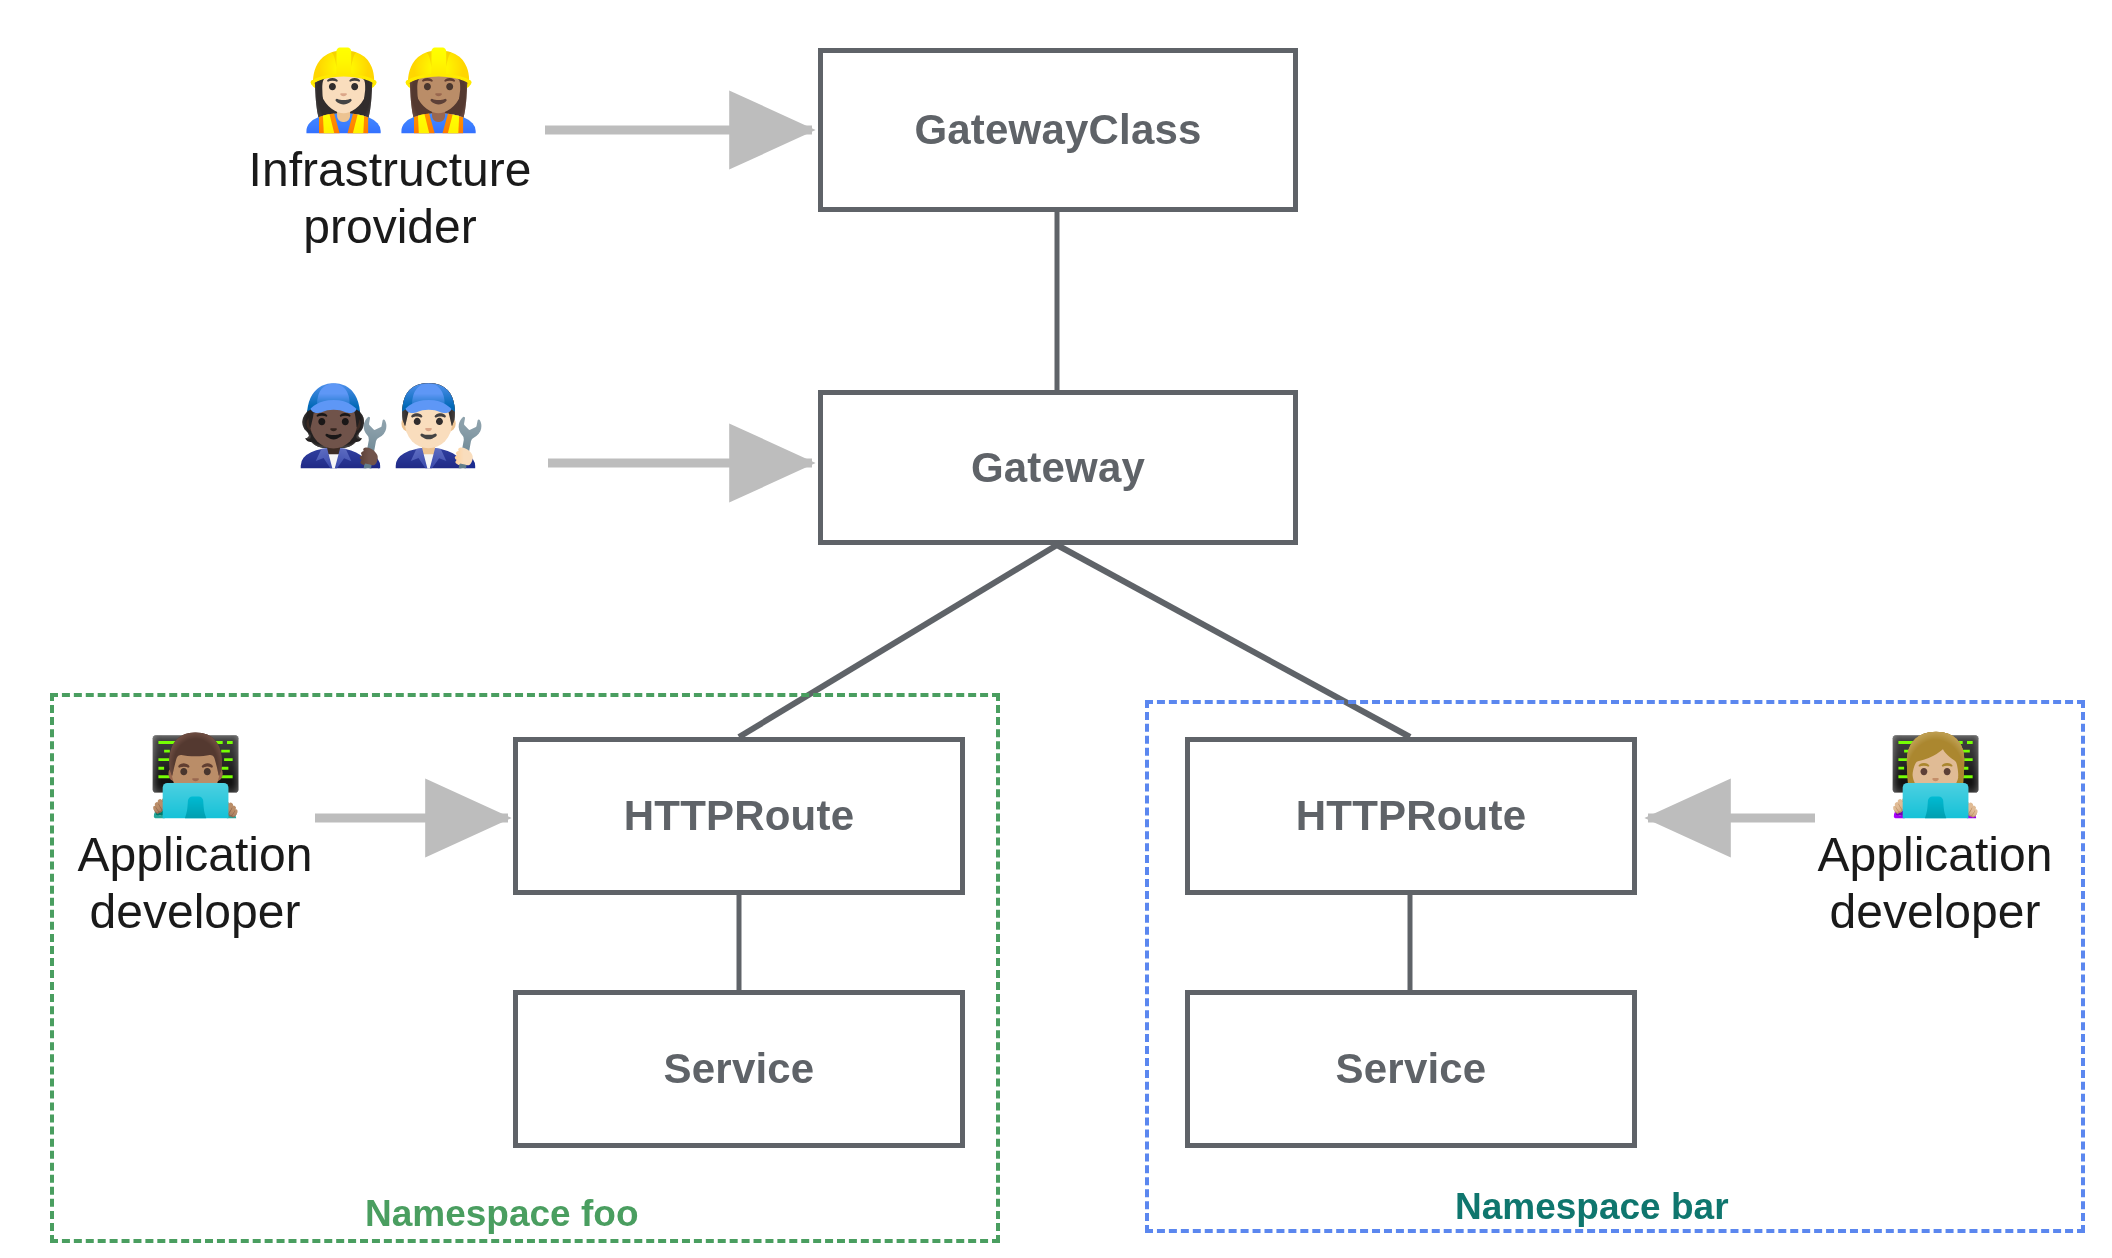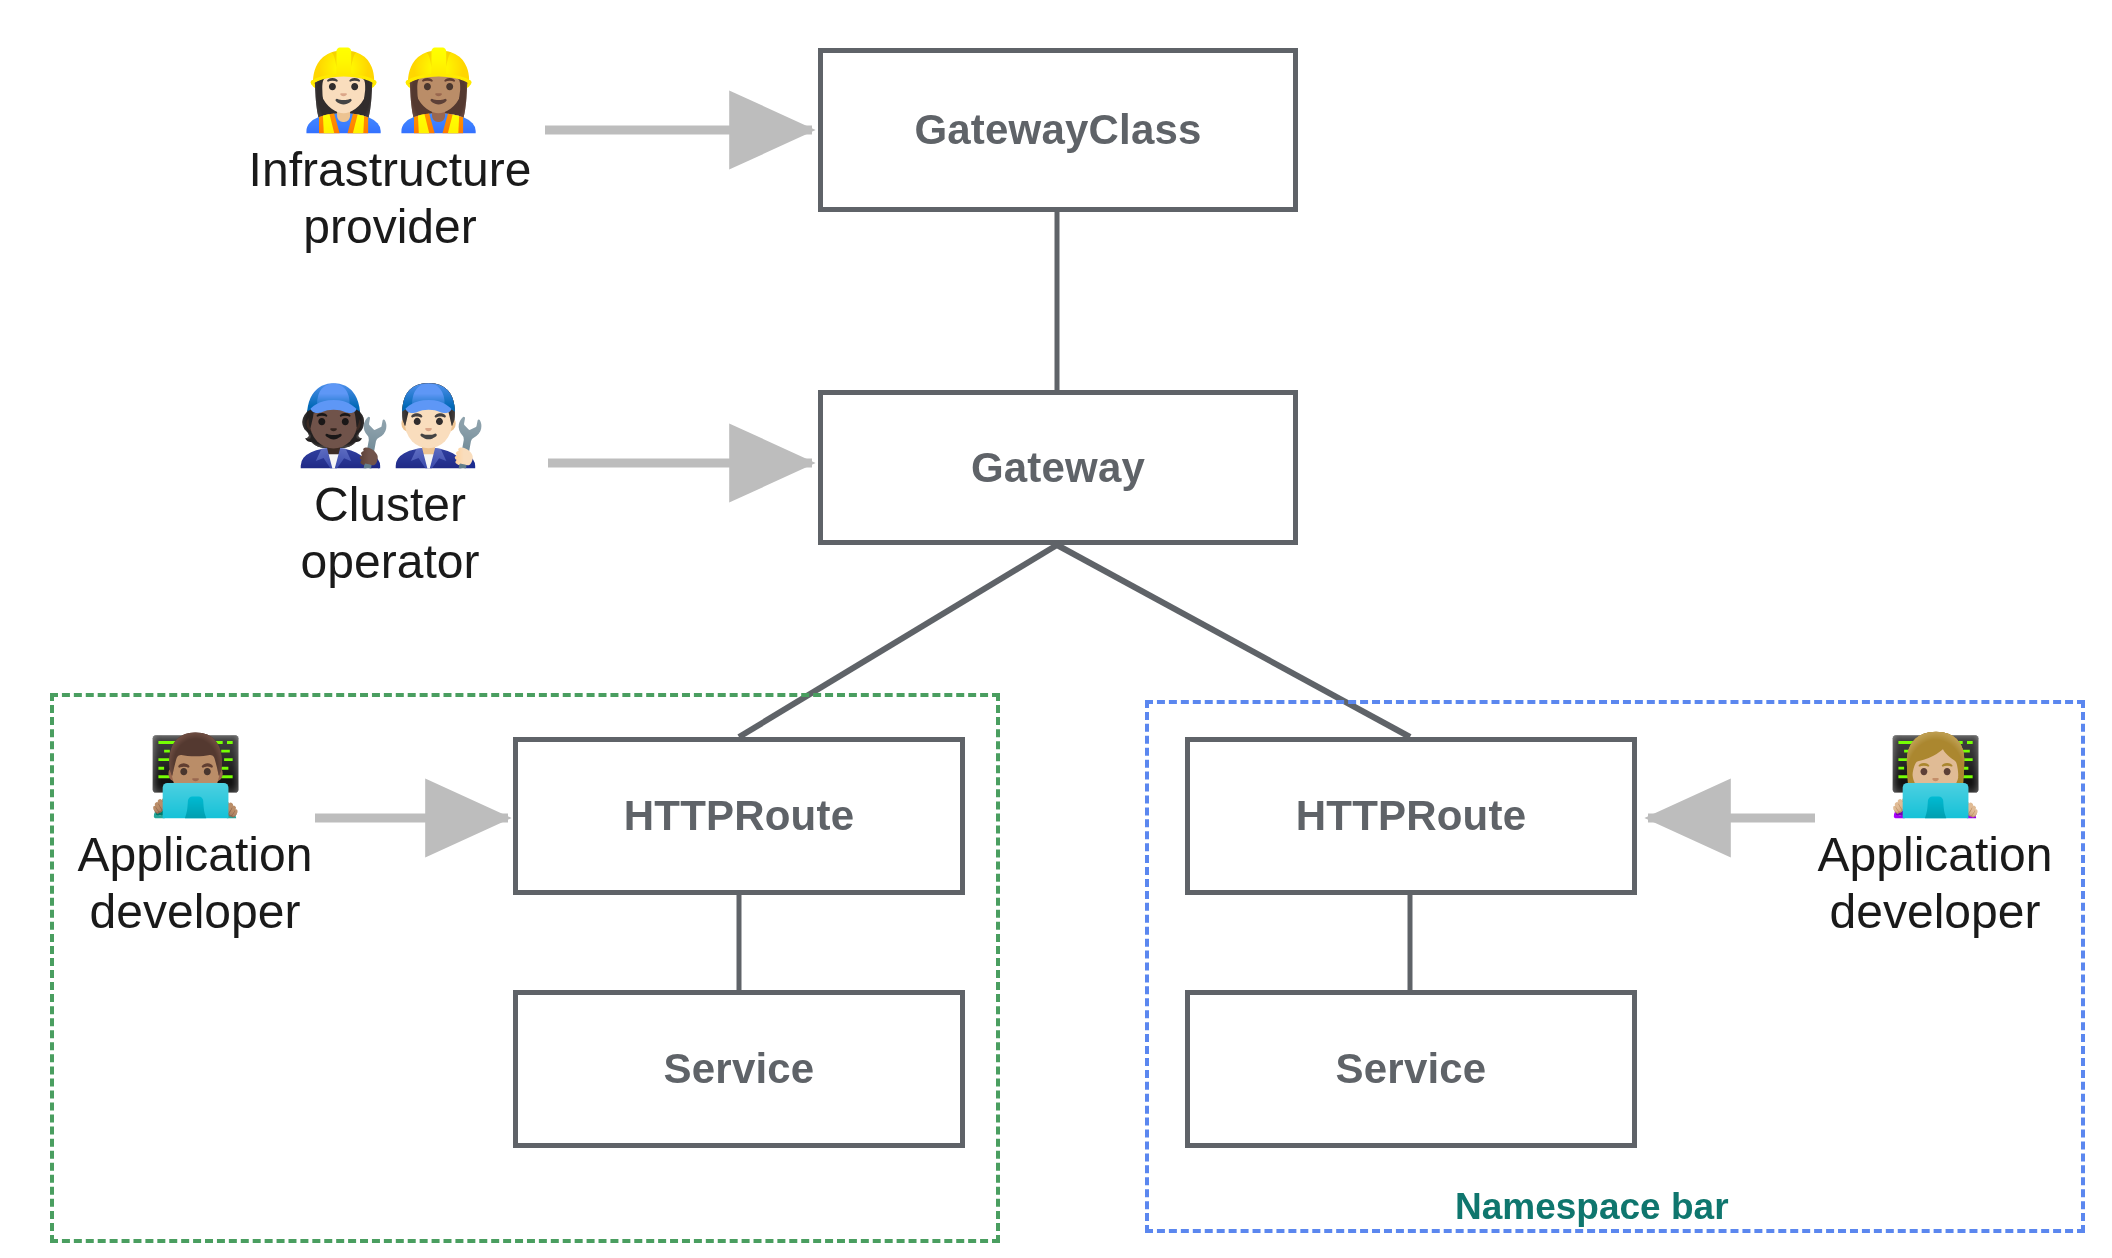--- a/index.html
+++ b/index.html
@@ -98,20 +98,21 @@
     <line x1="739" y1="895" x2="739" y2="990" stroke="#5f6368" stroke-width="5"></line>
     <line x1="1410" y1="895" x2="1410" y2="990" stroke="#5f6368" stroke-width="5"></line>
 
     <line x1="545" y1="130" x2="812" y2="130" stroke="#bdbdbd" stroke-width="9" marker-end="url(#arrowgray)"></line>
     <line x1="548" y1="463" x2="812" y2="463" stroke="#bdbdbd" stroke-width="9" marker-end="url(#arrowgray)"></line>
     <line x1="315" y1="818" x2="508" y2="818" stroke="#bdbdbd" stroke-width="9" marker-end="url(#arrowgray)"></line>
     <line x1="1815" y1="818" x2="1648" y2="818" stroke="#bdbdbd" stroke-width="9" marker-end="url(#arrowgray)"></line>
   </svg>
 
   <div class="ns-box green" style="left:50px; top:693px; width:950px; height:550px;"></div>
+  <div class="ns-label green" style="left:365px; top:1193px;">Namespace foo</div>
 
   <div class="ns-box blue" style="left:1145px; top:700px; width:940px; height:533px;"></div>
   <div class="ns-label blue" style="left:1455px; top:1186px;">Namespace bar</div>
 
   <div class="node-box" style="left:818px; top:390px; width:480px; height:155px;">
     <span class="node-label">Gateway</span>
   </div>
 
   <div class="node-box" style="left:818px; top:48px; width:480px; height:164px;">
     <span class="node-label">GatewayClass</span>
@@ -134,22 +135,20 @@
   </div>
 
   <div class="persona" style="left:240px; top:50px; width:300px;">
     <div class="persona-emoji">👷🏻‍♀️👷🏽‍♀️</div>
     <div class="persona-caption">Infrastructure
 provider</div>
   </div>
 
   <div class="persona" style="left:240px; top:385px; width:300px;">
     <div class="persona-emoji">🧑🏿‍🔧👨🏻‍🔧</div>
-    <div class="persona-caption">Cluster
-operator</div>
   </div>
 
   <div class="persona" style="left:70px; top:735px; width:250px;">
     <div class="persona-emoji">👨🏽‍💻</div>
     <div class="persona-caption">Application
 developer</div>
   </div>
 
   <div class="persona" style="left:1810px; top:735px; width:250px;">
     <div class="persona-emoji">👩🏼‍💻</div>

